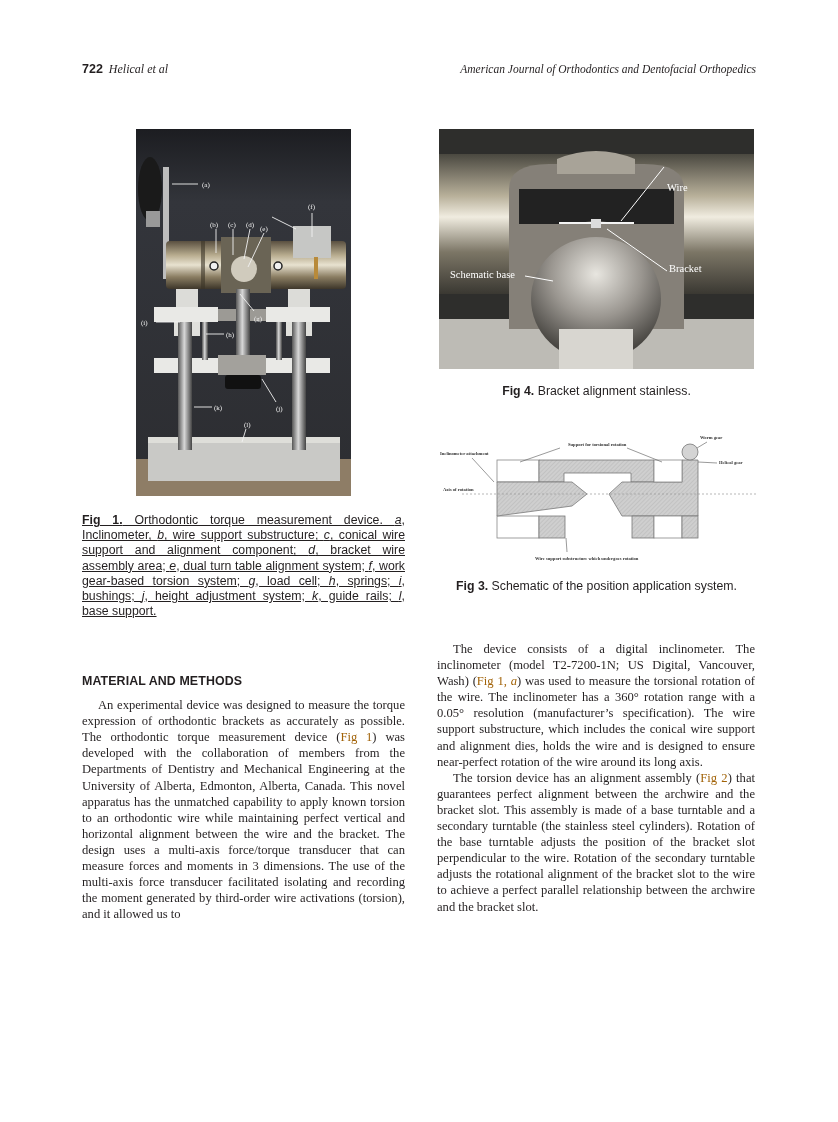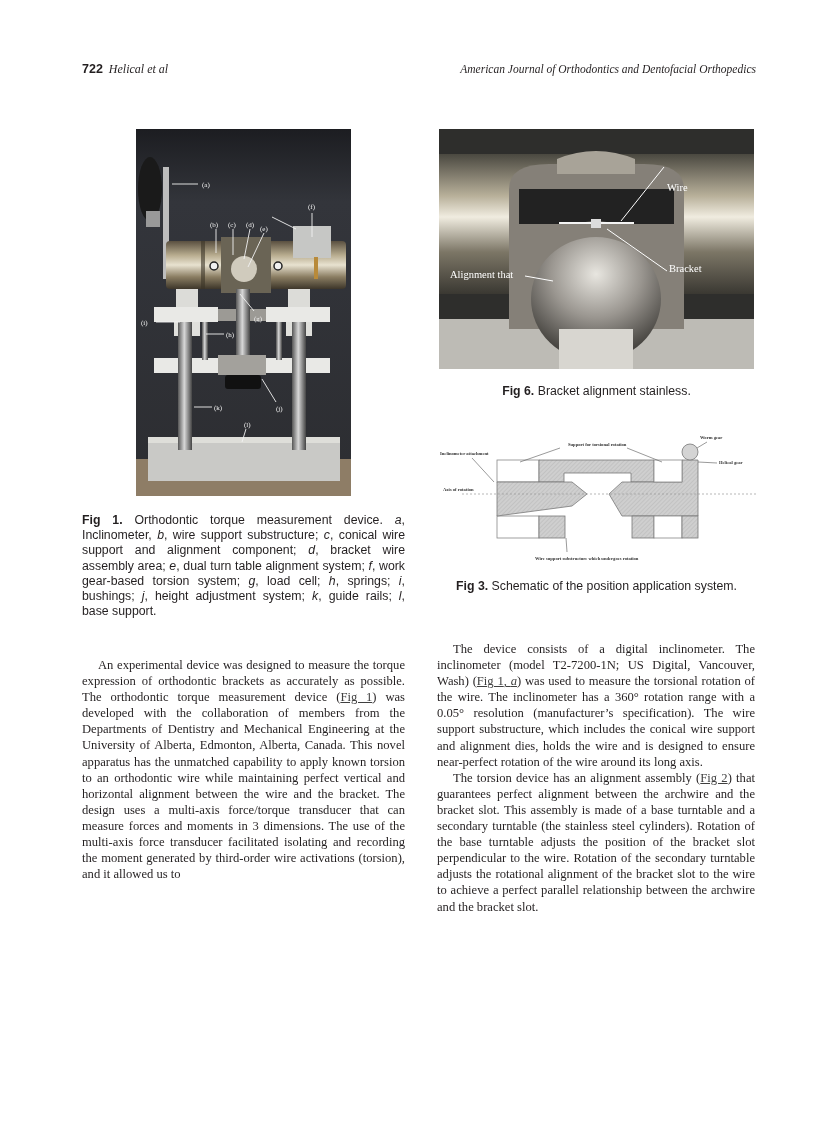--- a/index.html
+++ b/index.html
@@ -12,33 +12,33 @@
   .rh-left .auth { font-family: "Liberation Serif", serif; font-style: italic; }
   .rh-right { right: 82px; top: 62px; font-family: "Liberation Serif", serif; font-style: italic; font-size: 11.5px; text-align: right; line-height: 14px; }
 
   
   .fig1 { left: 136px; top: 129px; width: 215px; height: 367px; background: #2b2d31; overflow: hidden; }
   
   .fig2 { left: 439px; top: 129px; width: 315px; height: 240px; background: #3a3a3a; overflow: hidden; }
 
   .caption { font-family: "Liberation Sans", sans-serif; font-size: 12.3px; line-height: 15.2px; color: #231f20; }
   .caption b { font-weight: bold; }
-  .cap1 { left: 82px; top: 513px; width: 323px; text-align: justify; }
+  .cap1 { left: 82px; top: 513px; width: 323px; text-align: justify; text-decoration: underline; }
   .cap2 { left: 439px; top: 384px; width: 315px; text-align: center; }
   .cap3 { left: 439px; top: 579px; width: 315px; text-align: center; }
 
   .fig3 { left: 432px; top: 440px; width: 325px; height: 125px; }
 
   .body-text { font-family: "Liberation Serif", serif; font-size: 12.6px; line-height: 16.1px; text-align: justify; color: #231f20; }
   .body-text p { margin: 0; }
   .body-text p.ind { text-indent: 16px; }
   .col-left { left: 82px; top: 657px; width: 323px; }
   .col-right { left: 437px; top: 641px; width: 318px; }
   .heading { font-family: "Liberation Sans", sans-serif; font-weight: bold; font-size: 12.4px; margin: 16px 0 8px 0; letter-spacing: 0.1px; }
-  .link { color: #404040; text-decoration: underline; }
+  .link { color: #a16207; }
   .f2lbl { position: absolute; font-family: "Liberation Serif", serif; color: #ffffff; font-size: 10.5px; }
   .f3lbl { position: absolute; font-family: "Liberation Serif", serif; color: #333; font-size: 4.6px; font-weight: bold; white-space: nowrap; }
 </style>
 </head>
 <body>
 
 <div class="abs rh-left">
   <span class="pg">722</span><span class="auth">Helical et al</span>
 </div>
 <div class="abs rh-right">
@@ -170,25 +170,25 @@
     <rect x="152" y="90" width="10" height="9" fill="#dcdcdc"></rect>
 
     <g stroke="#ffffff" stroke-width="1" fill="none">
       <line x1="225" y1="38" x2="182" y2="92"></line>
       <line x1="228" y1="142" x2="168" y2="100"></line>
       <line x1="86" y1="147" x2="114" y2="152"></line>
     </g>
   </svg>
   <span class="f2lbl" style="left:228px; top:28px;margin-top:25px;">Wire</span>
   <span class="f2lbl" style="left:230px; top:134px;">Bracket</span>
-  <span class="f2lbl" style="left:11px; top:140px;">Alignment that</span>
+  <span class="f2lbl" style="left:11px; top:140px;">Schematic base</span>
 </div>
 
 <div class="abs caption cap2">
-  <b>Fig 6.</b><span> Bracket alignment stainless.</span>
+  <b>Fig 4.</b><span> Bracket alignment stainless.</span>
 </div>
 
 <div class="abs fig3">
   <svg width="325" height="125" viewBox="0 0 325 125">
     <defs>
       <pattern id="hatch" width="3" height="3" patternUnits="userSpaceOnUse" patternTransform="rotate(45)">
         <rect width="3" height="3" fill="#cfcfcf"></rect>
         <line x1="0" y1="0" x2="0" y2="3" stroke="#b5b5b5" stroke-width="1"></line>
       </pattern>
     </defs>
@@ -231,19 +231,20 @@
 
 <div class="abs caption cap3">
   <b>Fig 3.</b><span> Schematic of the position application system.</span>
 </div>
 
 <div class="abs caption cap1">
   <b>Fig 1.</b><span> Orthodontic torque measurement device. </span><i>a</i><span>, Inclinometer, </span><i>b</i><span>, wire support substructure; </span><i>c</i><span>, conical wire support and alignment component; </span><i>d</i><span>, bracket wire assembly area; </span><i>e</i><span>, dual turn table alignment system; </span><i>f</i><span>, work gear-based torsion system; </span><i>g</i><span>, load cell; </span><i>h</i><span>, springs; </span><i>i</i><span>, bushings; </span><i>j</i><span>, height adjustment system; </span><i>k</i><span>, guide rails; </span><i>l</i><span>, base support.</span>
 </div>
 
 <div class="abs body-text col-left">
+  <div class="heading">MATERIAL AND METHODS</div>
   <p class="ind"><span>An experimental device was designed to measure the torque expression of orthodontic brackets as accurately as possible. The orthodontic torque measurement device (</span><a class="link">Fig 1</a><span>) was developed with the collaboration of members from the Departments of Dentistry and Mechanical Engineering at the University of Alberta, Edmonton, Alberta, Canada. This novel apparatus has the unmatched capability to apply known torsion to an orthodontic wire while maintaining perfect vertical and horizontal alignment between the wire and the bracket. The design uses a multi-axis force/torque transducer that can measure forces and moments in 3 dimensions. The use of the multi-axis force transducer facilitated isolating and recording the moment generated by third-order wire activations (torsion), and it allowed us to</span></p>
 </div>
 
 <div class="abs body-text col-right">
   <p class="ind"><span>The device consists of a digital inclinometer. The inclinometer (model T2-7200-1N; US Digital, Vancouver, Wash) (</span><a class="link"><span>Fig 1</span><span>, </span><i>a</i></a><span>) was used to measure the torsional rotation of the wire. The inclinometer has a 360° rotation range with a 0.05° resolution (manufacturer’s specification). The wire support substructure, which includes the conical wire support and alignment dies, holds the wire and is designed to ensure near-perfect rotation of the wire around its long axis.</span></p>
   <p class="ind"><span>The torsion device has an alignment assembly (</span><a class="link">Fig 2</a><span>) that guarantees perfect alignment between the archwire and the bracket slot. This assembly is made of a base turntable and a secondary turntable (the stainless steel cylinders). Rotation of the base turntable adjusts the position of the bracket slot perpendicular to the wire. Rotation of the secondary turntable adjusts the rotational alignment of the bracket slot to the wire to achieve a perfect parallel relationship between the archwire and the bracket slot.</span></p>
 </div>
 
 </body></html>

